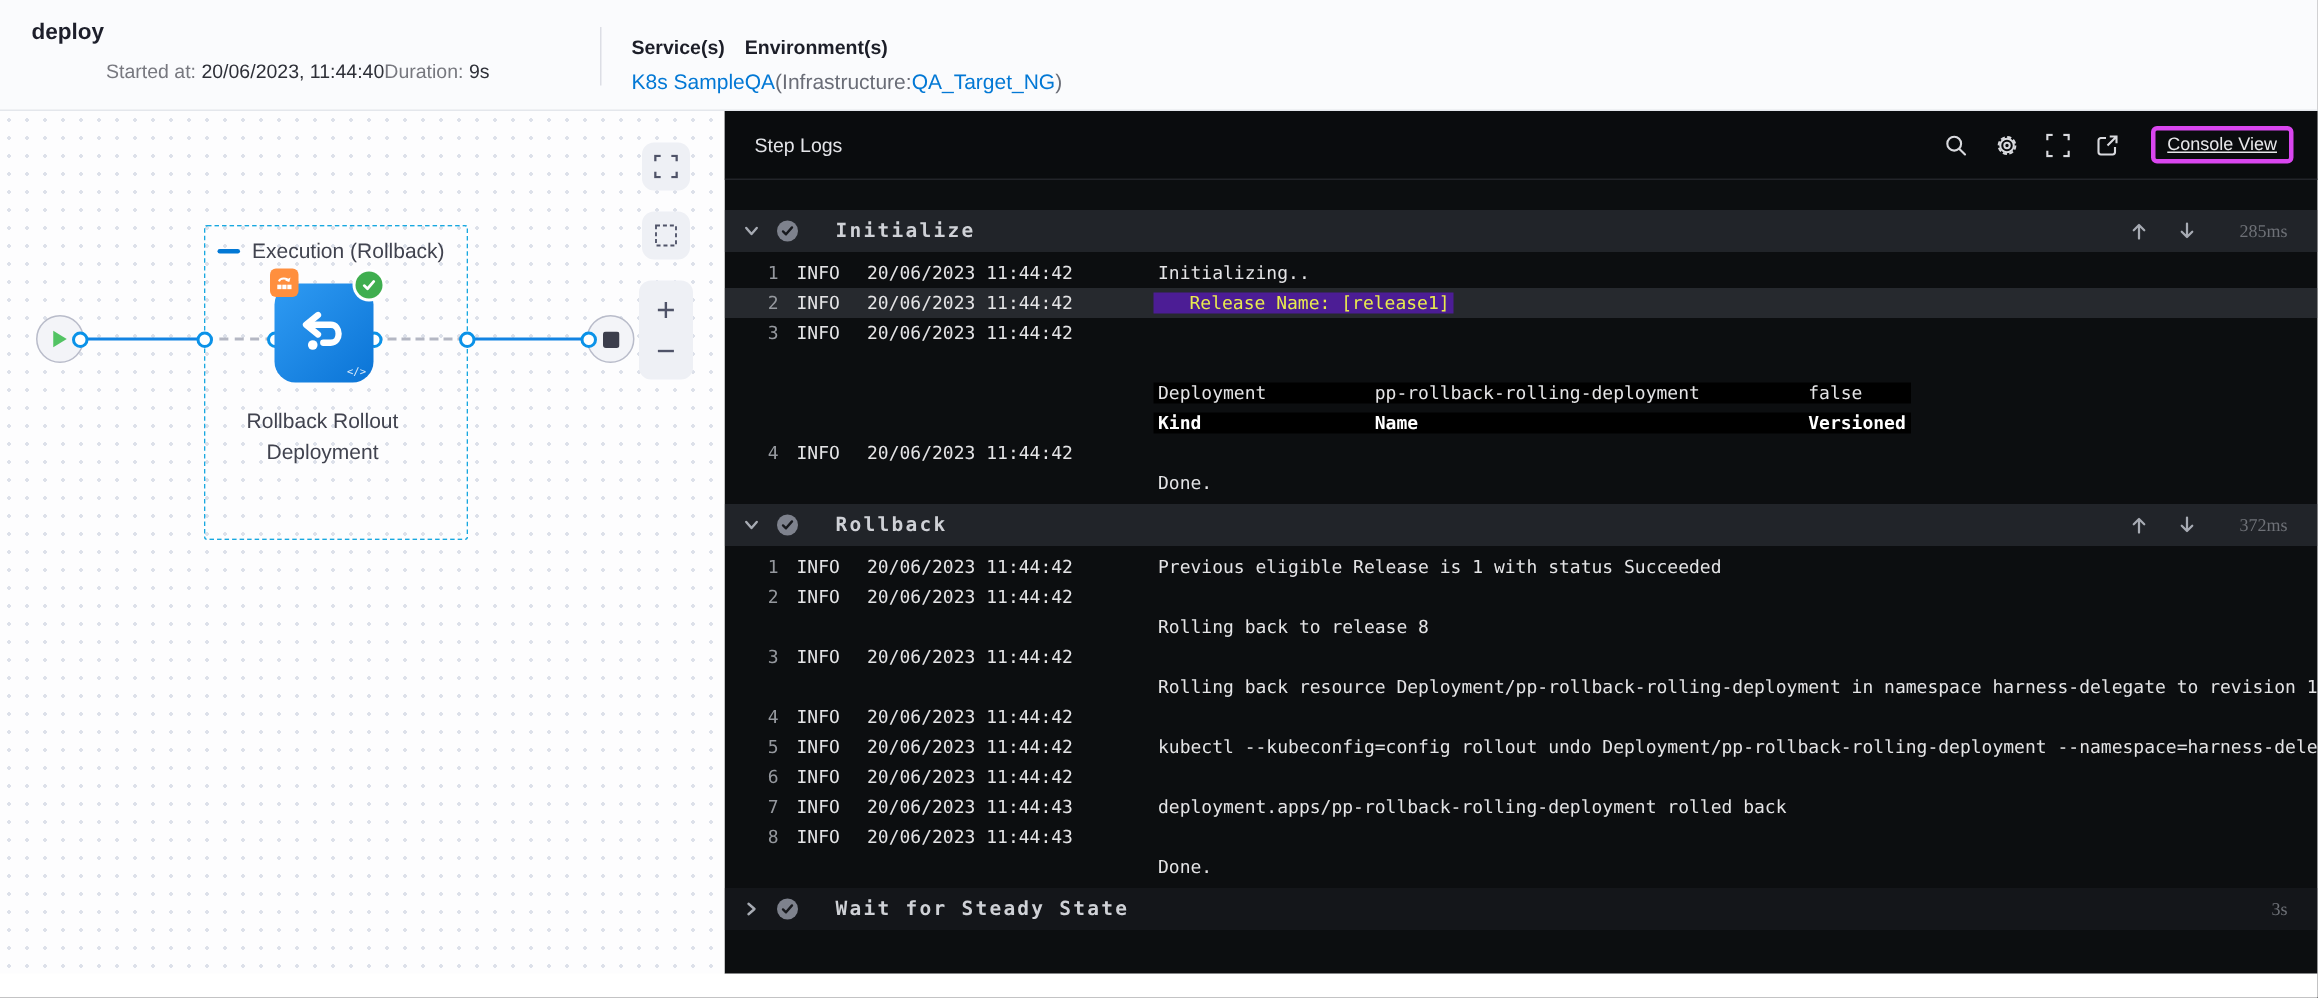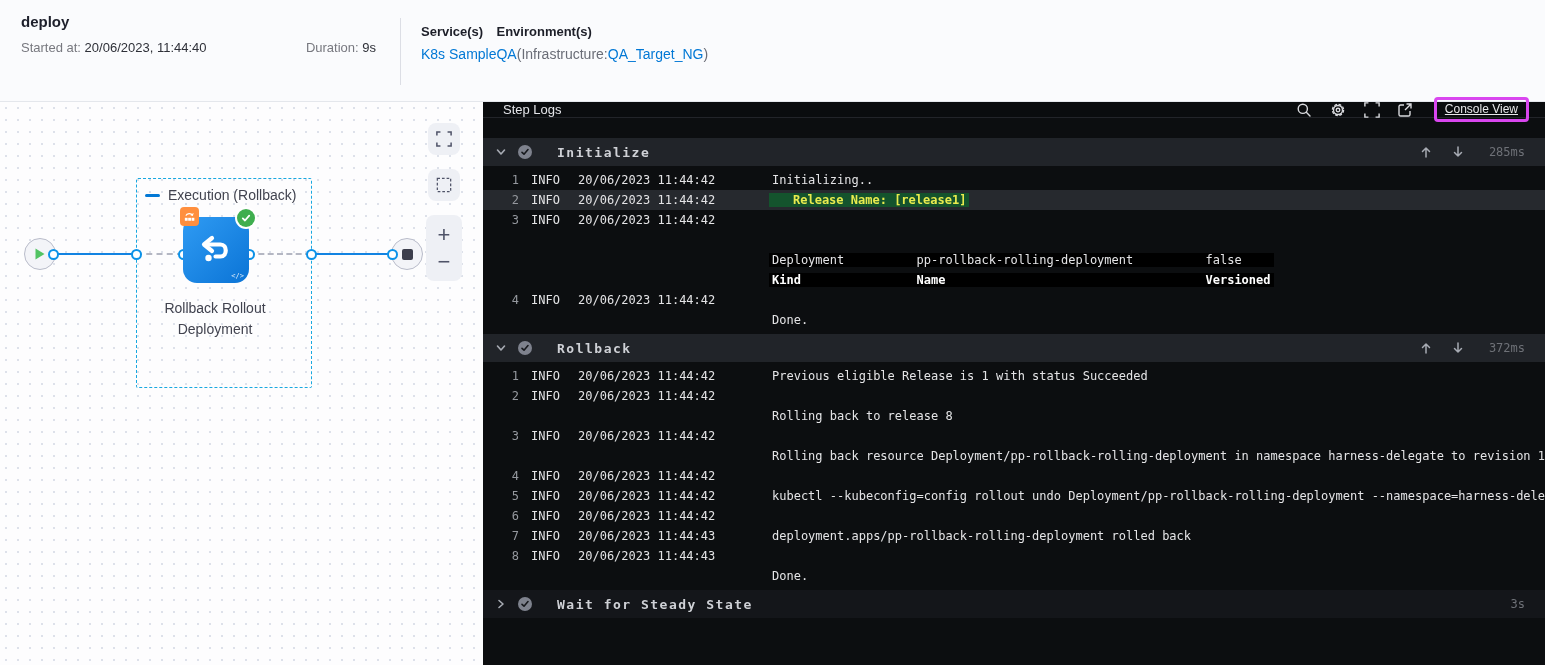--- a/index.html
+++ b/index.html
@@ -1,24 +1,24 @@
 <!DOCTYPE html>
 <html><head>
 <meta charset="utf-8">
 <style>
   * { margin:0; padding:0; box-sizing:border-box; }
   html,body { width:1545px; height:665px; overflow:hidden; background:#fff;
     font-family:"Liberation Sans", sans-serif; }
 
   
-  .exec-header { height:102px; background:#fafbfd; border-bottom:1px solid #e4e7ec;
+  .exec-header { height:74px; background:#fafbfd; border-bottom:1px solid #e4e7ec;
     display:flex; align-items:stretch; }
   .hdr-block1 { width:400px; padding:13px 24px 0 21px; }
   .hdr-title { font-size:15px; font-weight:bold; color:#1d1f2b; }
-  .hdr-meta { display:flex; justify-content:space-between; margin-top:10px; font-size:13px; }
+  .hdr-meta { display:flex; justify-content:center; margin-top:10px; font-size:13px; }
   .lbl { color:#77787f; }
   .val { color:#2e3038; }
   .hdr-divider { width:1px; background:#dcdee5; margin:18px 0 16px 0; }
   .hdr-col { padding:24px 0 0 20px; }
   .hdr-col.env { padding-left:0; }
   .col-label { font-size:13px; font-weight:600; color:#1c1e28; }
   .col-value { margin-top:7px; font-size:14px; color:#0278d5; }
   .col-value .dim { color:#6a6d77; }
   a.link { color:#0278d5; text-decoration:none; cursor:pointer; }
 
@@ -58,48 +58,48 @@
   .canvas-btn { position:absolute; left:428px; width:32px; height:32px; border-radius:8px;
     background:#eef0f5; display:flex; align-items:center; justify-content:center; cursor:pointer; }
   .zoom-group { position:absolute; left:426px; top:113px; width:36px; height:66px;
     border-radius:8px; background:#eef0f5; display:flex; flex-direction:column;
     align-items:center; justify-content:space-around; padding:6px 0; }
   .zoom-glyph { font-size:22px; color:#4f5368; line-height:20px; cursor:pointer;
     font-weight:300; user-select:none; }
 
   
   .console { width:1062px; height:575px; background:#0c0e10; display:flex; flex-direction:column; }
-  .console-topbar { height:16px; background:#0a0c0e; border-bottom:1px solid #222429;
+  .console-topbar { height:46px; background:#0a0c0e; border-bottom:1px solid #222429;
     display:flex; align-items:center; padding:0 16px 0 20px; flex:none; }
   .console-title { font-size:13px; color:#e4e5e9; }
   .topbar-icons { margin-left:auto; display:flex; align-items:center; gap:17px; }
   .icon-btn { display:flex; align-items:center; cursor:pointer; }
   .console-view-btn { border:3px solid #d946ef; border-radius:4px; color:#e8e8ea;
     font-size:12px; padding:2px 8px 3px; margin-left:4px; cursor:pointer; white-space:nowrap;text-decoration:underline; }
 
   .log-scroll { flex:1; overflow:hidden; padding-top:20px;
     font-family:"DejaVu Sans Mono","Liberation Mono",monospace; }
   .sec-head { height:28px; background:#212429; display:flex; align-items:center;
     padding:0 20px 0 8px; margin-bottom:4px; cursor:pointer; }
   .sec-head.collapsed { background:#14161a; }
   .sec-chevron { width:20px; display:flex; justify-content:center; }
   .sec-check { margin-left:6px; display:flex; }
   .sec-title { margin-left:24px; font-size:13px; font-weight:700; letter-spacing:1.5px;
     color:#cfd1d6; }
-  .sec-right { margin-left:auto; display:flex; align-items:center; gap:18px; }
+  .sec-right { margin-left:auto; display:flex; align-items:center; gap:18px;font-family:Liberation Serif, serif; }
   .sec-duration { font-size:12px; color:#6e7177; min-width:42px; text-align:right; }
   .sec-rows { margin-bottom:4px; }
   .log-row { height:20px; display:flex; align-items:center; font-size:12px;
     color:#e4e4e6; padding-left:14px; cursor:pointer; }
   .log-row.hl { background:#26292e; }
   .ln { width:22px; text-align:right; color:#95989e; flex:none; }
   .lvl { width:36px; margin-left:12px; flex:none; }
   .time { width:140px; margin-left:11px; flex:none; }
   .msg { margin-left:51px; white-space:pre; padding:0 3px; overflow:hidden; }
-  .msg.y { color:#e9eb4e; font-weight:bold; background:#14532d;padding-left:24px; }
+  .msg.y { color:#e9eb4e; font-weight:normal; background:#4c1d95;padding-left:24px; }
   .msg.c { color:#47e2e8; font-weight:bold; background:#000; }
   .msg.th { color:#fff; font-weight:bold; background:#000; }
   .msg.tc { background:#000; }
 </style>
 </head>
 <body>
 
 <div class="exec-header">
   <div class="hdr-block1">
     <div class="hdr-title">deploy</div>

